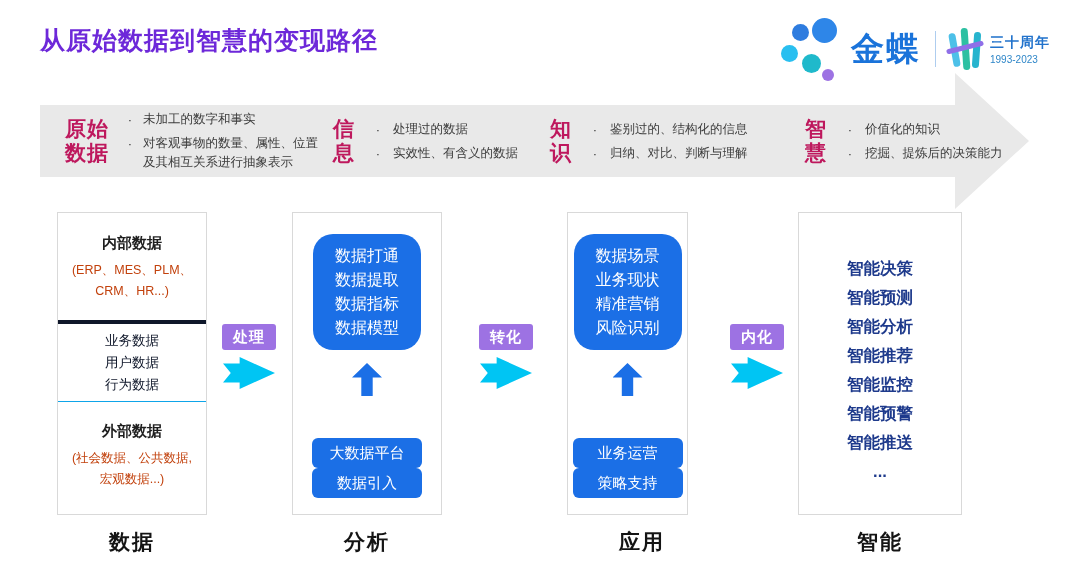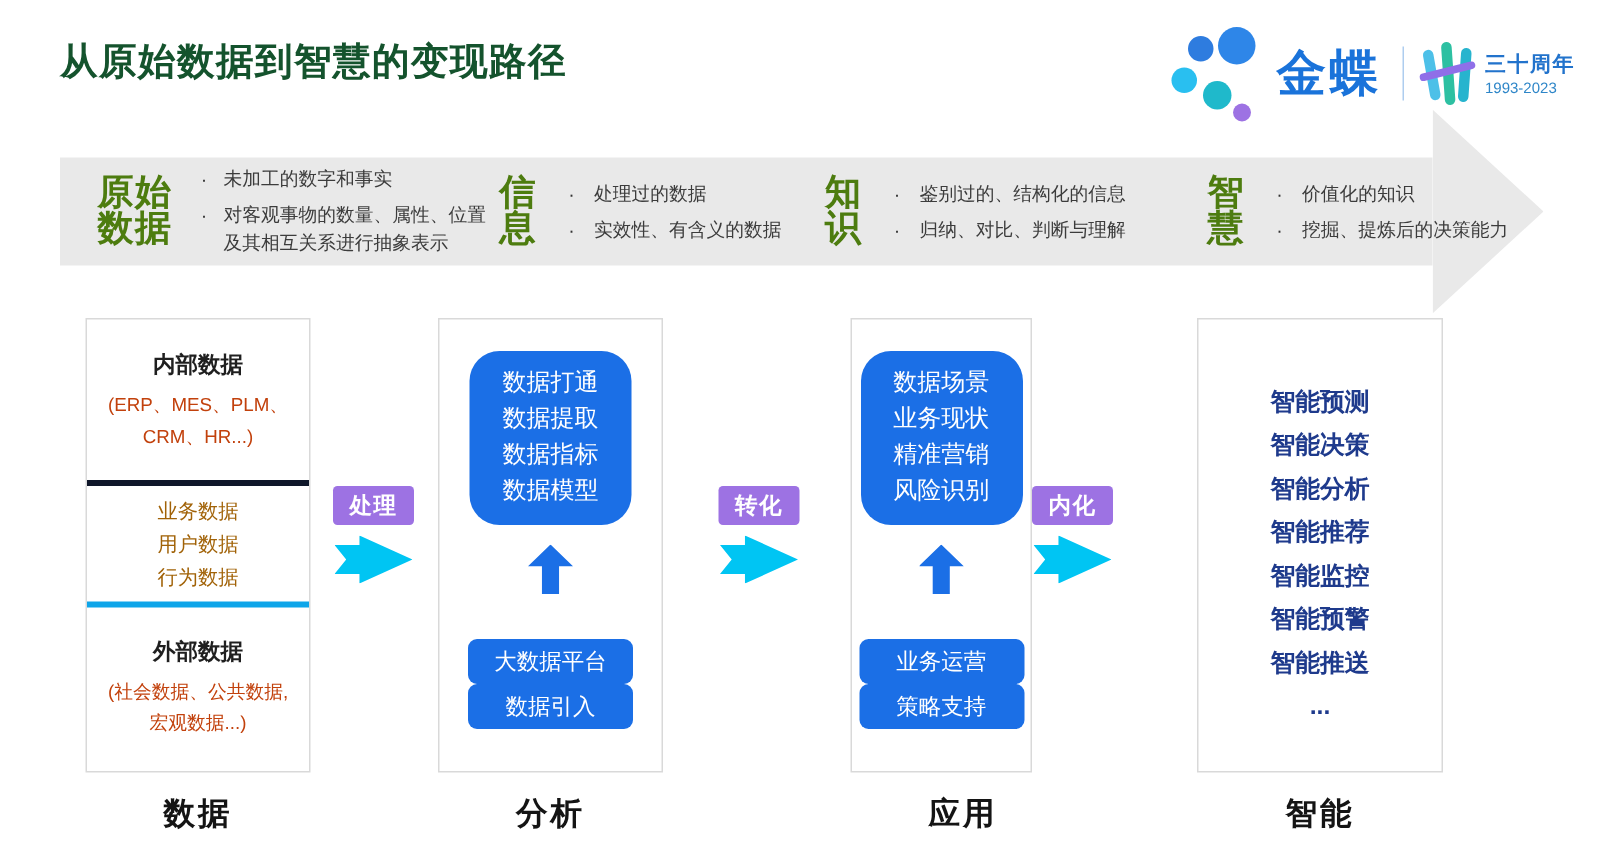--- a/index.html
+++ b/index.html
@@ -2,21 +2,21 @@
 <html><head>
 <meta charset="utf-8">
 <style>
   html,body{margin:0;padding:0;}
   body{
     width:1080px;height:562px;position:relative;background:#ffffff;
     font-family:"Liberation Sans","DejaVu Sans",sans-serif;overflow:hidden;
   }
   
   .title{position:absolute;left:40px;top:24px;margin:0;font-size:25px;font-weight:bold;
-    color:#14532d;letter-spacing:1px;}
+    color:#6d28d9;letter-spacing:1px;}
   .logo{position:absolute;top:18px;right:30px;display:flex;align-items:center;height:62px;}
   .dots{position:relative;width:58px;height:64px;flex:0 0 auto;}
   .dots span{position:absolute;border-radius:50%;}
   .d1{width:17px;height:17px;left:11px;top:7px;background:#2E7CDF;}
   .d2{width:25px;height:25px;left:31px;top:1px;background:#2E86E8;}
   .d3{width:17px;height:17px;left:0;top:28px;background:#29BFF0;}
   .d4{width:19px;height:19px;left:21px;top:37px;background:#1FB9CB;}
   .d5{width:12px;height:12px;left:41px;top:52px;background:#9D72E3;}
   .brand{font-size:33px;font-weight:bold;color:#1A73DA;margin-left:12px;letter-spacing:2px;}
   .logo-divider{width:1px;height:36px;background:#AECDEF;margin:0 14px;}
@@ -28,57 +28,57 @@
   .m4{width:38px;height:5px;left:-4px;top:19px;background:#8F6FE8;transform:rotate(-14deg);border-radius:3px;}
   .anniv-text{display:flex;flex-direction:column;}
   .anniv-title{font-size:14px;font-weight:bold;color:#2273CC;letter-spacing:1px;}
   .anniv-years{font-size:10px;color:#2E86C8;margin-top:2px;}
 
   
   .banner{position:absolute;left:40px;top:105px;width:915px;height:72px;background:#E9E9E9;}
   .banner-head{position:absolute;left:100%;top:-32px;width:74px;height:136px;background:#E9E9E9;
     clip-path:polygon(0 0,100% 50%,0 100%);}
   .stage{position:absolute;top:0;height:100%;display:flex;align-items:center;}
-  .stage-label{font-size:24px;font-weight:bold;color:#4d7c0f;line-height:24px;letter-spacing:1px;}
+  .stage-label{font-size:21px;font-weight:bold;color:#be185d;line-height:24px;letter-spacing:1px;}
   .s1{left:25px;} .s2{left:293px;} .s3{left:510px;} .s4{left:765px;}
   .pts{display:flex;flex-direction:column;gap:5px;margin-left:8px;}
   .pt{display:flex;align-items:flex-start;}
   .pt .dot{width:30px;text-align:center;font-size:13px;line-height:19px;color:#333;}
   .pt .txt{font-size:12.5px;line-height:19px;color:#3C3C3C;white-space:nowrap;}
   .s1 .pt .dot{width:26px;}
   .s1 .pt .txt{white-space:normal;width:182px;}
 
   
   .flow{position:absolute;left:0;top:212px;width:1080px;height:350px;}
   .col-box{position:absolute;top:0;height:303px;background:#fff;border:1px solid #D9D9D9;box-sizing:border-box;}
   .b1{left:57px;width:150px;}
   .b2{left:292px;width:150px;display:flex;flex-direction:column;align-items:center;}
   .b3{left:567px;width:121px;display:flex;flex-direction:column;align-items:center;}
   .b4{left:798px;width:164px;padding-top:41px;text-align:center;}
 
   .sec1{height:111px;border-bottom:4px solid #0f172a;text-align:center;padding-top:21px;box-sizing:border-box;}
   .sec-title{font-size:15px;font-weight:bold;color:#1F1F1F;margin-bottom:7px;}
   .sec-detail{font-size:12.5px;color:#c2410c;line-height:21px;padding:0 8px;}
-  .sec2{height:77px;border-bottom:4px solid #0ea5e9;display:flex;flex-direction:column;justify-content:center;
-    text-align:center;color:#a16207;font-size:13.5px;line-height:22px;}
+  .sec2{height:77px;border-bottom:1px solid #0ea5e9;display:flex;flex-direction:column;justify-content:center;
+    text-align:center;color:#0f172a;font-size:13.5px;line-height:22px;}
   .sec3{text-align:center;padding-top:20px;}
 
   .cap-box{margin-top:21px;width:108px;border-radius:20px;background:#1B6FE6;color:#fff;
     text-align:center;padding:10px 0;font-size:16px;line-height:24px;}
   .up-arrow{margin-top:13px;width:30px;height:33px;background:#1B6FE6;
     clip-path:polygon(50% 0,100% 44%,69% 44%,69% 100%,31% 100%,31% 44%,0 44%);}
   .btn{width:110px;height:30px;background:#1B6FE6;color:#fff;border-radius:6px;font-size:15px;
     display:flex;align-items:center;justify-content:center;}
-  .btn1{margin-top:30px;}
+  .btn1{margin-top:42px;}
   .btn2{}
 
   .smart-item{font-size:16.5px;font-weight:bold;color:#1E3A8C;line-height:29px;}
 
   .connector{position:absolute;top:112px;display:flex;flex-direction:column;align-items:center;}
-  .c1{left:222px;} .c2{left:479px;} .c3{left:688px;}
+  .c1{left:222px;} .c2{left:479px;} .c3{left:730px;}
   .conn-badge{width:54px;height:26px;background:#9D72E3;color:#fff;font-size:15px;font-weight:bold;
     display:flex;align-items:center;justify-content:center;border-radius:3px;letter-spacing:1px;}
   .conn-arrow{margin-top:7px;width:52px;height:32px;background:#00C5F3;
     clip-path:polygon(0 20%,32% 20%,32% 0,100% 50%,32% 100%,32% 80%,0 80%,15% 50%);}
 
   .footer-label{position:absolute;top:316px;transform:translateX(-50%);font-size:21px;font-weight:bold;
     color:#141414;letter-spacing:2px;}
   .f1{left:132px;}.f2{left:367px;}.f3{left:642px;}.f4{left:880px;}
 </style>
 </head>
@@ -231,22 +231,22 @@
     <div class="btn btn1">业务运营</div>
     <div class="btn btn2">策略支持</div>
   </div>
 
   <div class="connector c3">
     <div class="conn-badge">内化</div>
     <div class="conn-arrow"></div>
   </div>
 
   <div class="col-box b4">
+    <div class="smart-item">智能决策</div>
     <div class="smart-item">智能预测</div>
-    <div class="smart-item">智能决策</div>
     <div class="smart-item">智能分析</div>
     <div class="smart-item">智能推荐</div>
     <div class="smart-item">智能监控</div>
     <div class="smart-item">智能预警</div>
     <div class="smart-item">智能推送</div>
     <div class="smart-item">...</div>
   </div>
 
   <div class="footer-label f1">数据</div>
   <div class="footer-label f2">分析</div>

